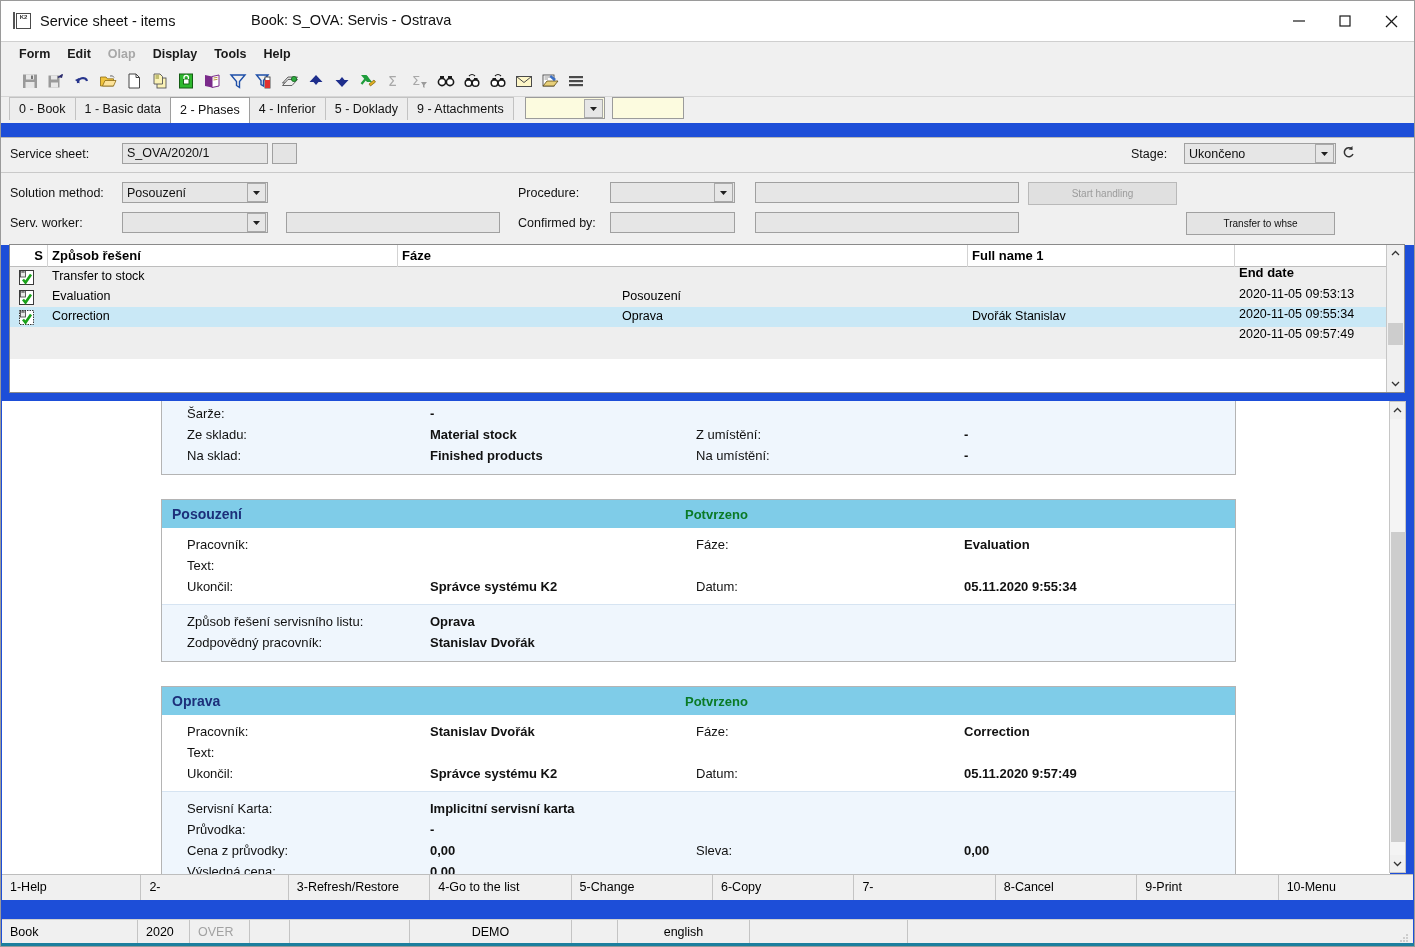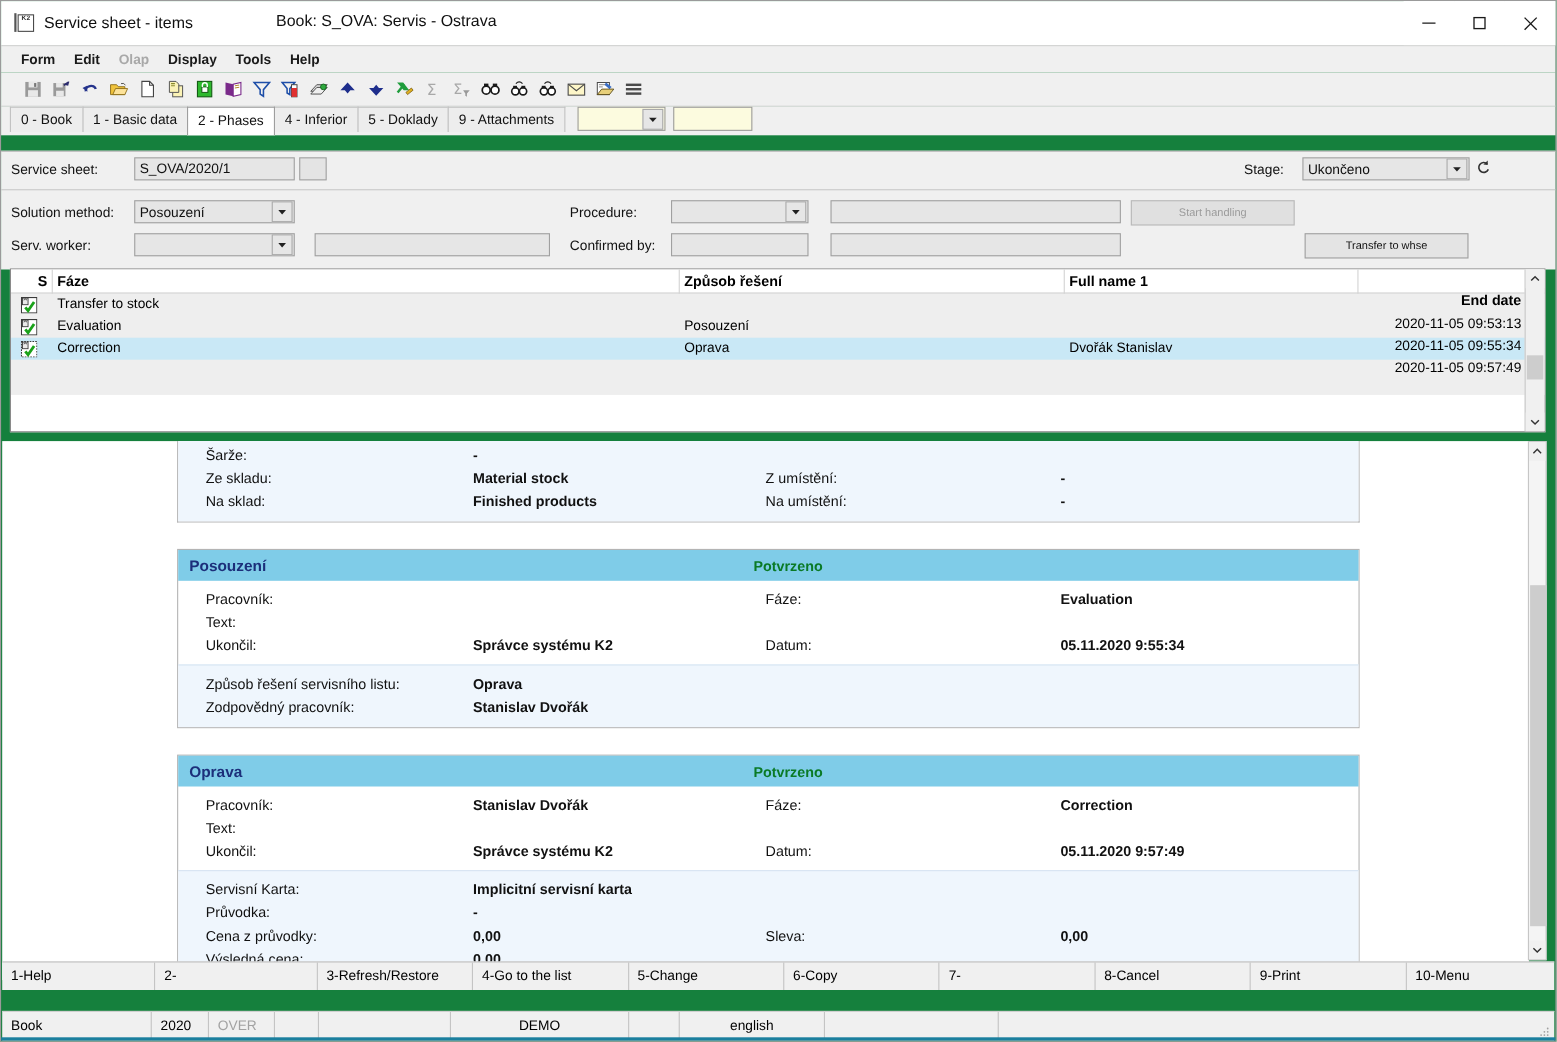--- a/index.html
+++ b/index.html
@@ -5,21 +5,21 @@
   html,body{margin:0;padding:0;}
   body{
     width:1415px;height:947px;overflow:hidden;
     background:#ffffff;
     font-family:"Liberation Sans", sans-serif;
     font-size:12.5px;
     color:#000000;
     -webkit-font-smoothing:antialiased;
   }
   .app{position:relative;width:1415px;height:947px;box-sizing:border-box;
-       border:1px solid #9a9a9a;background:#15803d;}
+       border:1px solid #9a9a9a;background:#1d4ed8;}
 
   
   .titlebar{height:40px;background:#ffffff;display:flex;align-items:center;position:relative;}
   .tb-icon{width:18px;height:18px;margin-left:12px;margin-right:9px;position:relative;flex:none;}
   .tb-icon .k2{position:absolute;left:3px;top:1px;width:13px;height:14px;background:#ffffff;
       border:1px solid #4a4a4a;font-size:6px;line-height:7px;font-weight:bold;color:#303030;
       text-align:center;overflow:hidden;}
   .tb-icon .bar{position:absolute;left:0;top:0;width:2px;height:17px;background:#555;}
   .tb-title{font-size:14.5px;color:#101010;}
   .tb-book{position:absolute;left:250px;top:11px;font-size:14.5px;color:#101010;white-space:nowrap;}
@@ -75,21 +75,21 @@
              border-right:1px solid #d3d3d3;height:22px;line-height:21px;}
   .grow{display:flex;height:20px;align-items:center;font-size:12.5px;box-sizing:border-box;}
   .grow.alt{background:#eeeeee;}
   .grow.sel{background:#c9e8f6;}
   .grow .gc{overflow:hidden;white-space:nowrap;padding:0 4px;box-sizing:border-box;height:20px;
             line-height:19px;}
   .c-s{width:38px;}
   .c-faze{width:570px;}
   .c-zps{width:350px;}
   .c-full{width:267px;}
-  .c-end{width:152px;text-align:right;margin-top:35px;}
+  .c-end{width:152px;margin-top:35px;}
   .gridbody{height:92px;background:#eeeeee;}
   .row-ico{width:15px;height:15px;margin-left:5px;flex:none;}
   .gvscroll{position:absolute;right:0;top:0;width:17px;bottom:0;background:#f0f0f0;
             border-left:1px solid #c6c6c6;}
   .sbtn{width:17px;height:17px;display:flex;align-items:center;justify-content:center;
         background:#f0f0f0;}
   .sthumb{position:absolute;left:1px;width:15px;background:#cdcdcd;}
 
   
   .detail{position:absolute;left:1px;top:400px;width:1388px;height:490px;overflow:hidden;
@@ -399,22 +399,22 @@
 
     <div class="lbl abs" style="left:517px;top:78px;">Confirmed by:</div>
     <div class="inp abs" style="left:609px;top:74px;width:125px;"></div>
     <div class="inp abs" style="left:754px;top:74px;width:264px;"></div>
     <div class="btn abs" style="left:1185px;top:74px;width:149px;height:23px;">Transfer to whse</div>
   </div>
 
   <div class="gridwrap">
     <div class="ghead">
       <div class="gh c-s" style="text-align:right;">S</div>
+      <div class="gh c-zps">Způsob řešení</div>
       <div class="gh c-faze">Fáze</div>
-      <div class="gh c-zps">Způsob řešení</div>
       <div class="gh c-full">Full name 1</div>
       <div class="gh c-end" style="border-right:none;">End date</div>
     </div>
     <div class="gridbody">
 
       <div class="grow alt">
         <div class="gc c-s" style="display:flex;align-items:center;">
           <span class="row-ico">
             <svg width="15" height="15" viewBox="0 0 15 15">
                 <rect x="0.5" y="0.5" width="14" height="14" fill="#ffffff" stroke="#3a3a3a" stroke-width="1"></rect>

